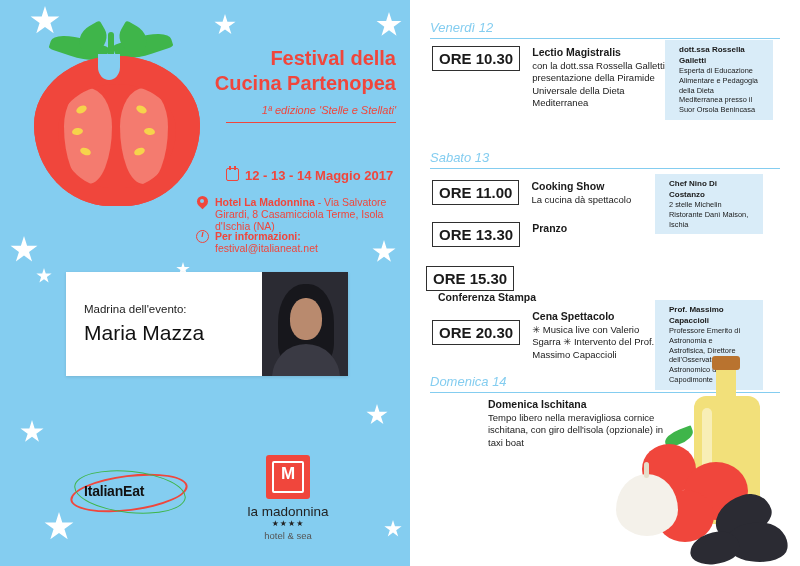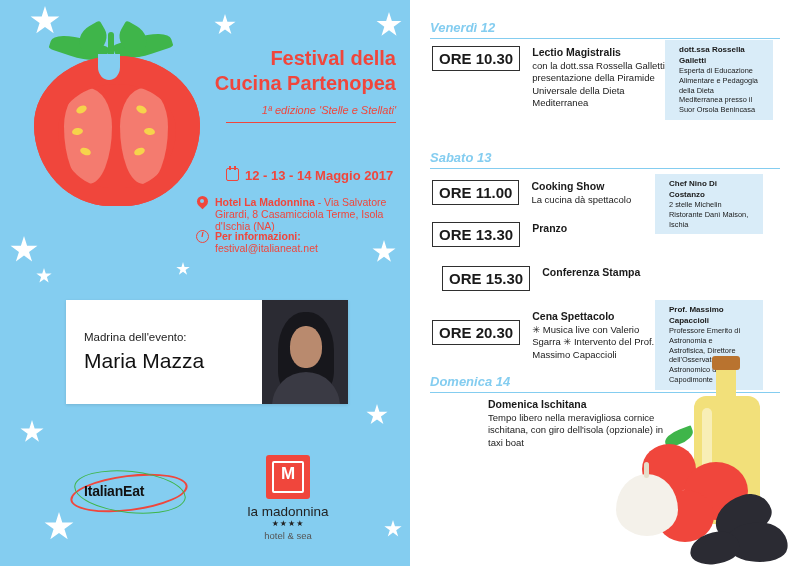--- a/index.html
+++ b/index.html
@@ -87,21 +87,21 @@
   }
   .pin-ico:after{ content:""; position:absolute; left:4.2px; top:3px; width:4px; height:4px; background:#84cdf0; border-radius:50%; z-index:2;}
   .venue-line b { font-weight:bold; }
 
   .mail-line { left:196px; top:230px; width:210px; }
   .info-ico { border:1.6px solid #f0463c; border-radius:50%; }
   .info-ico:after{ content:"i"; position:absolute; left:0; top:-2px; width:100%; text-align:center; font-size:9px; font-weight:bold; color:#f0463c; font-style:italic;}
 
   
   .madrina {
-    position:absolute; left:66px; top:300px; width:282px; height:104px;
+    position:absolute; left:66px; top:272px; width:282px; height:104px;
     background:#ffffff; display:flex; align-items:center;
     box-shadow:0 1px 3px rgba(0,0,0,0.12);
   }
   .madrina-text { padding-left:18px; flex:1; }
   .madrina-label { font-size:11.5px; color:#222; }
   .madrina-name { font-size:21px; color:#111; margin-top:6px; }
   .madrina-photo {
     width:86px; height:104px; background:#2b2b33; position:relative; overflow:hidden; flex:0 0 auto;
   }
   .ph-hair { position:absolute; left:16px; top:12px; width:56px; height:84px; background:#17171c; border-radius:46% 46% 30% 30%; }
@@ -133,21 +133,21 @@
     content:"M"; position:absolute; left:0; top:9px; width:100%; text-align:center;
     color:#fff; font-size:17px; font-weight:bold;
   }
   .md-name { font-size:13.5px; color:#222; margin-top:5px; }
   .md-stars { font-size:8px; color:#222; letter-spacing:1px; }
   .md-sub { font-size:9.5px; color:#555; margin-top:2px; }
 
   
   .right-panel { position:absolute; left:410px; top:0; width:390px; height:566px; background:#fff; }
   .day-head {
-    position:absolute; color:#84cdf0; font-size:13px; font-weight:bold; font-style:italic;
+    position:absolute; color:#84cdf0; font-size:13px; font-weight:normal; font-style:italic;
   }
   .day-rule { position:absolute; height:1px; background:#84cdf0; }
 
   .row { position:absolute; display:flex; align-items:flex-start; }
   .time-box {
     border:1px solid #2f2f2f; padding:4px 6px; font-size:15px; font-weight:bold; color:#1a1a1a;
     white-space:nowrap; line-height:1;
   }
   .ev { margin-left:12px; font-size:9.5px; color:#1a1a1a; line-height:1.32; }
   .ev .ev-title { font-weight:bold; font-size:10.5px; }
@@ -298,21 +298,21 @@
       <div>2 stelle Michelin Ristorante Danì Maison, Ischia</div>
     </div>
 
     <div class="row" style="left:22px; top:222px; width:230px;">
       <div class="time-box">ORE 13.30</div>
       <div class="ev">
         <div class="ev-title">Pranzo</div>
       </div>
     </div>
 
-    <div class="row" style="left:32px; top:266px; width:230px;">
+    <div class="row" style="left:16px; top:266px; width:230px;flex-direction:column;">
       <div class="time-box">ORE 15.30</div>
       <div class="ev">
         <div class="ev-title">Conferenza Stampa</div>
       </div>
     </div>
 
     <div class="row" style="left:22px; top:310px; width:230px;">
       <div class="time-box" style="margin-top:10px;">ORE 20.30</div>
       <div class="ev">
         <div class="ev-title">Cena Spettacolo</div>

